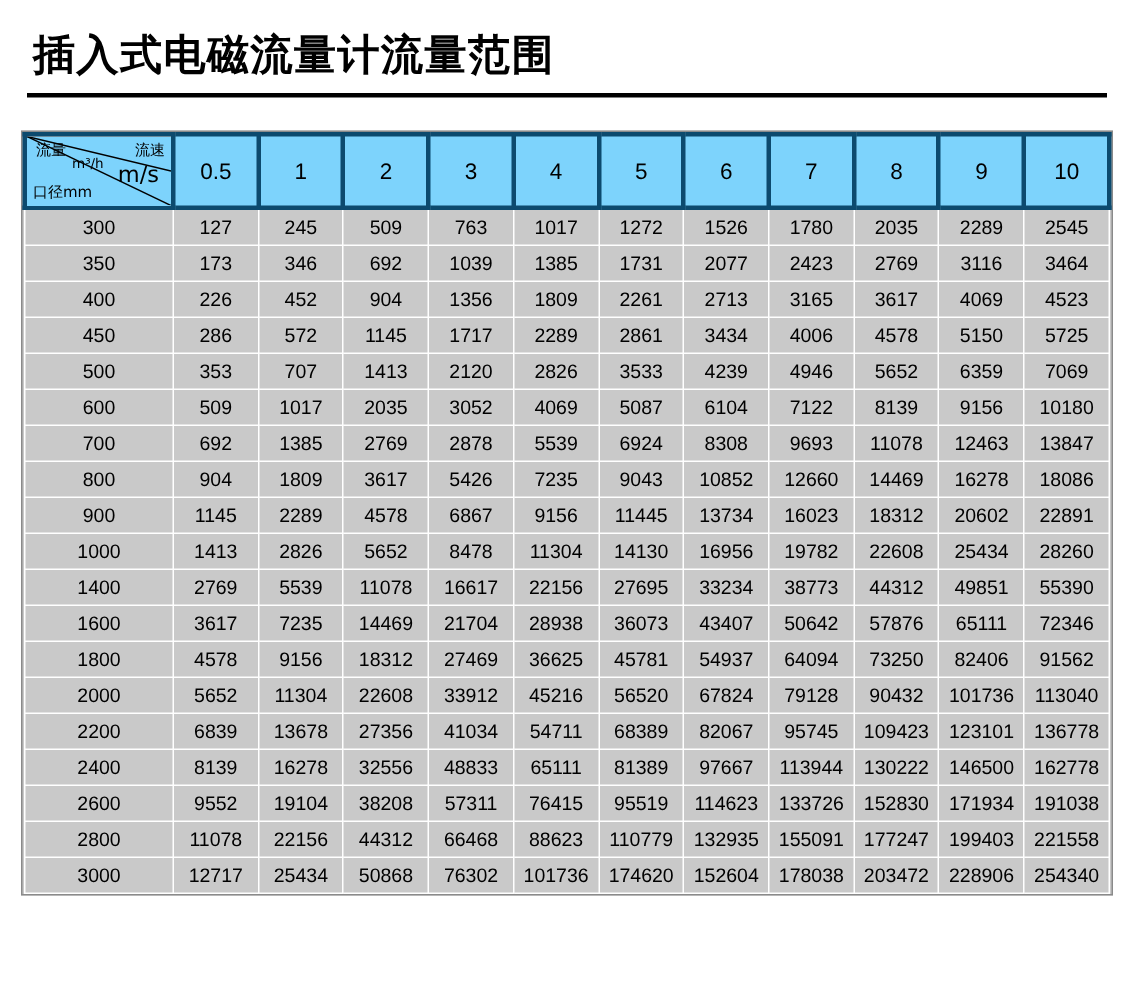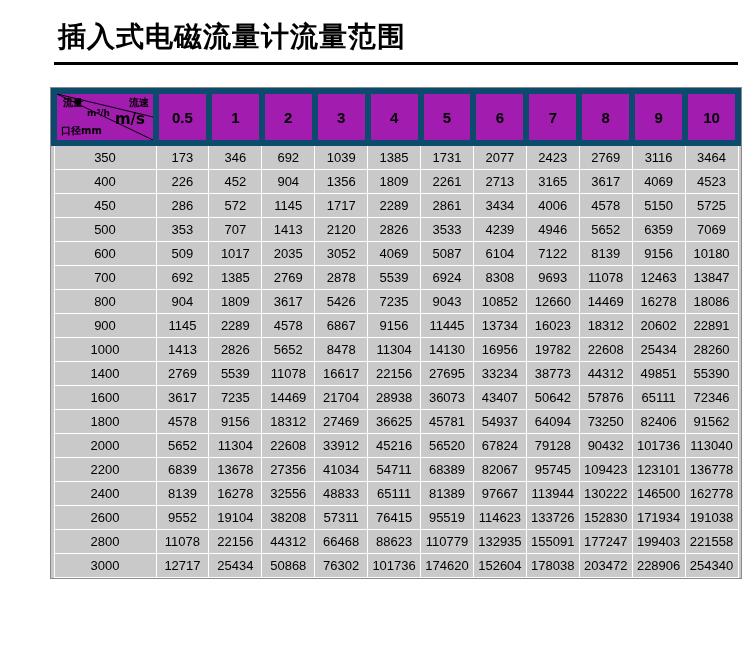--- a/index.html
+++ b/index.html
@@ -11,21 +11,20 @@
     width: 756px;
     height: 668px;
     font-family: "Liberation Sans", sans-serif;
     overflow: hidden;
   }
   .page {
     position: relative;
     width: 756px;
     height: 472px;
     box-sizing: border-box;
-    padding-left: 36px;
   }
   .title {
     font-size: 28px;
     font-weight: bold;
     color: #000000;
     padding: 18px 0 4px 22px;
     letter-spacing: 1px;
     font-family: "DejaVu Sans", sans-serif;
   }
   .title-rule {
@@ -47,25 +46,25 @@
     border: 1px solid #ffffff;
     text-align: center;
     font-size: 13px;
     color: #000000;
     height: 23px;
     padding: 0;
     font-family: "Liberation Sans", sans-serif;
   }
   
   table.flow thead th {
-    background: #a21caf;
-    font-weight: bold;
+    background: #7dd3fc;
+    font-weight: normal;
     font-size: 15px;
     height: 46px;
-    border: 6px solid #0c4a6e;
+    border: 3px solid #0c4a6e;
   }
   th.corner {
     background: #22c2f5;
     position: relative;
     width: 96px;
     padding: 0;
     overflow: hidden;
   }
   .corner-inner {
     position: relative;
@@ -144,20 +143,34 @@
           <th>5</th>
           <th>6</th>
           <th>7</th>
           <th>8</th>
           <th>9</th>
           <th>10</th>
         </tr>
       </thead>
       <tbody id="tbody">
           <tr>
+            <td class="rowhead">300</td>
+            <td class="val">127</td>
+            <td class="val">245</td>
+            <td class="val">509</td>
+            <td class="val">763</td>
+            <td class="val">1017</td>
+            <td class="val">1272</td>
+            <td class="val">1526</td>
+            <td class="val">1780</td>
+            <td class="val">2035</td>
+            <td class="val">2289</td>
+            <td class="val">2545</td>
+          </tr>
+          <tr>
             <td class="rowhead">350</td>
             <td class="val">173</td>
             <td class="val">346</td>
             <td class="val">692</td>
             <td class="val">1039</td>
             <td class="val">1385</td>
             <td class="val">1731</td>
             <td class="val">2077</td>
             <td class="val">2423</td>
             <td class="val">2769</td>

